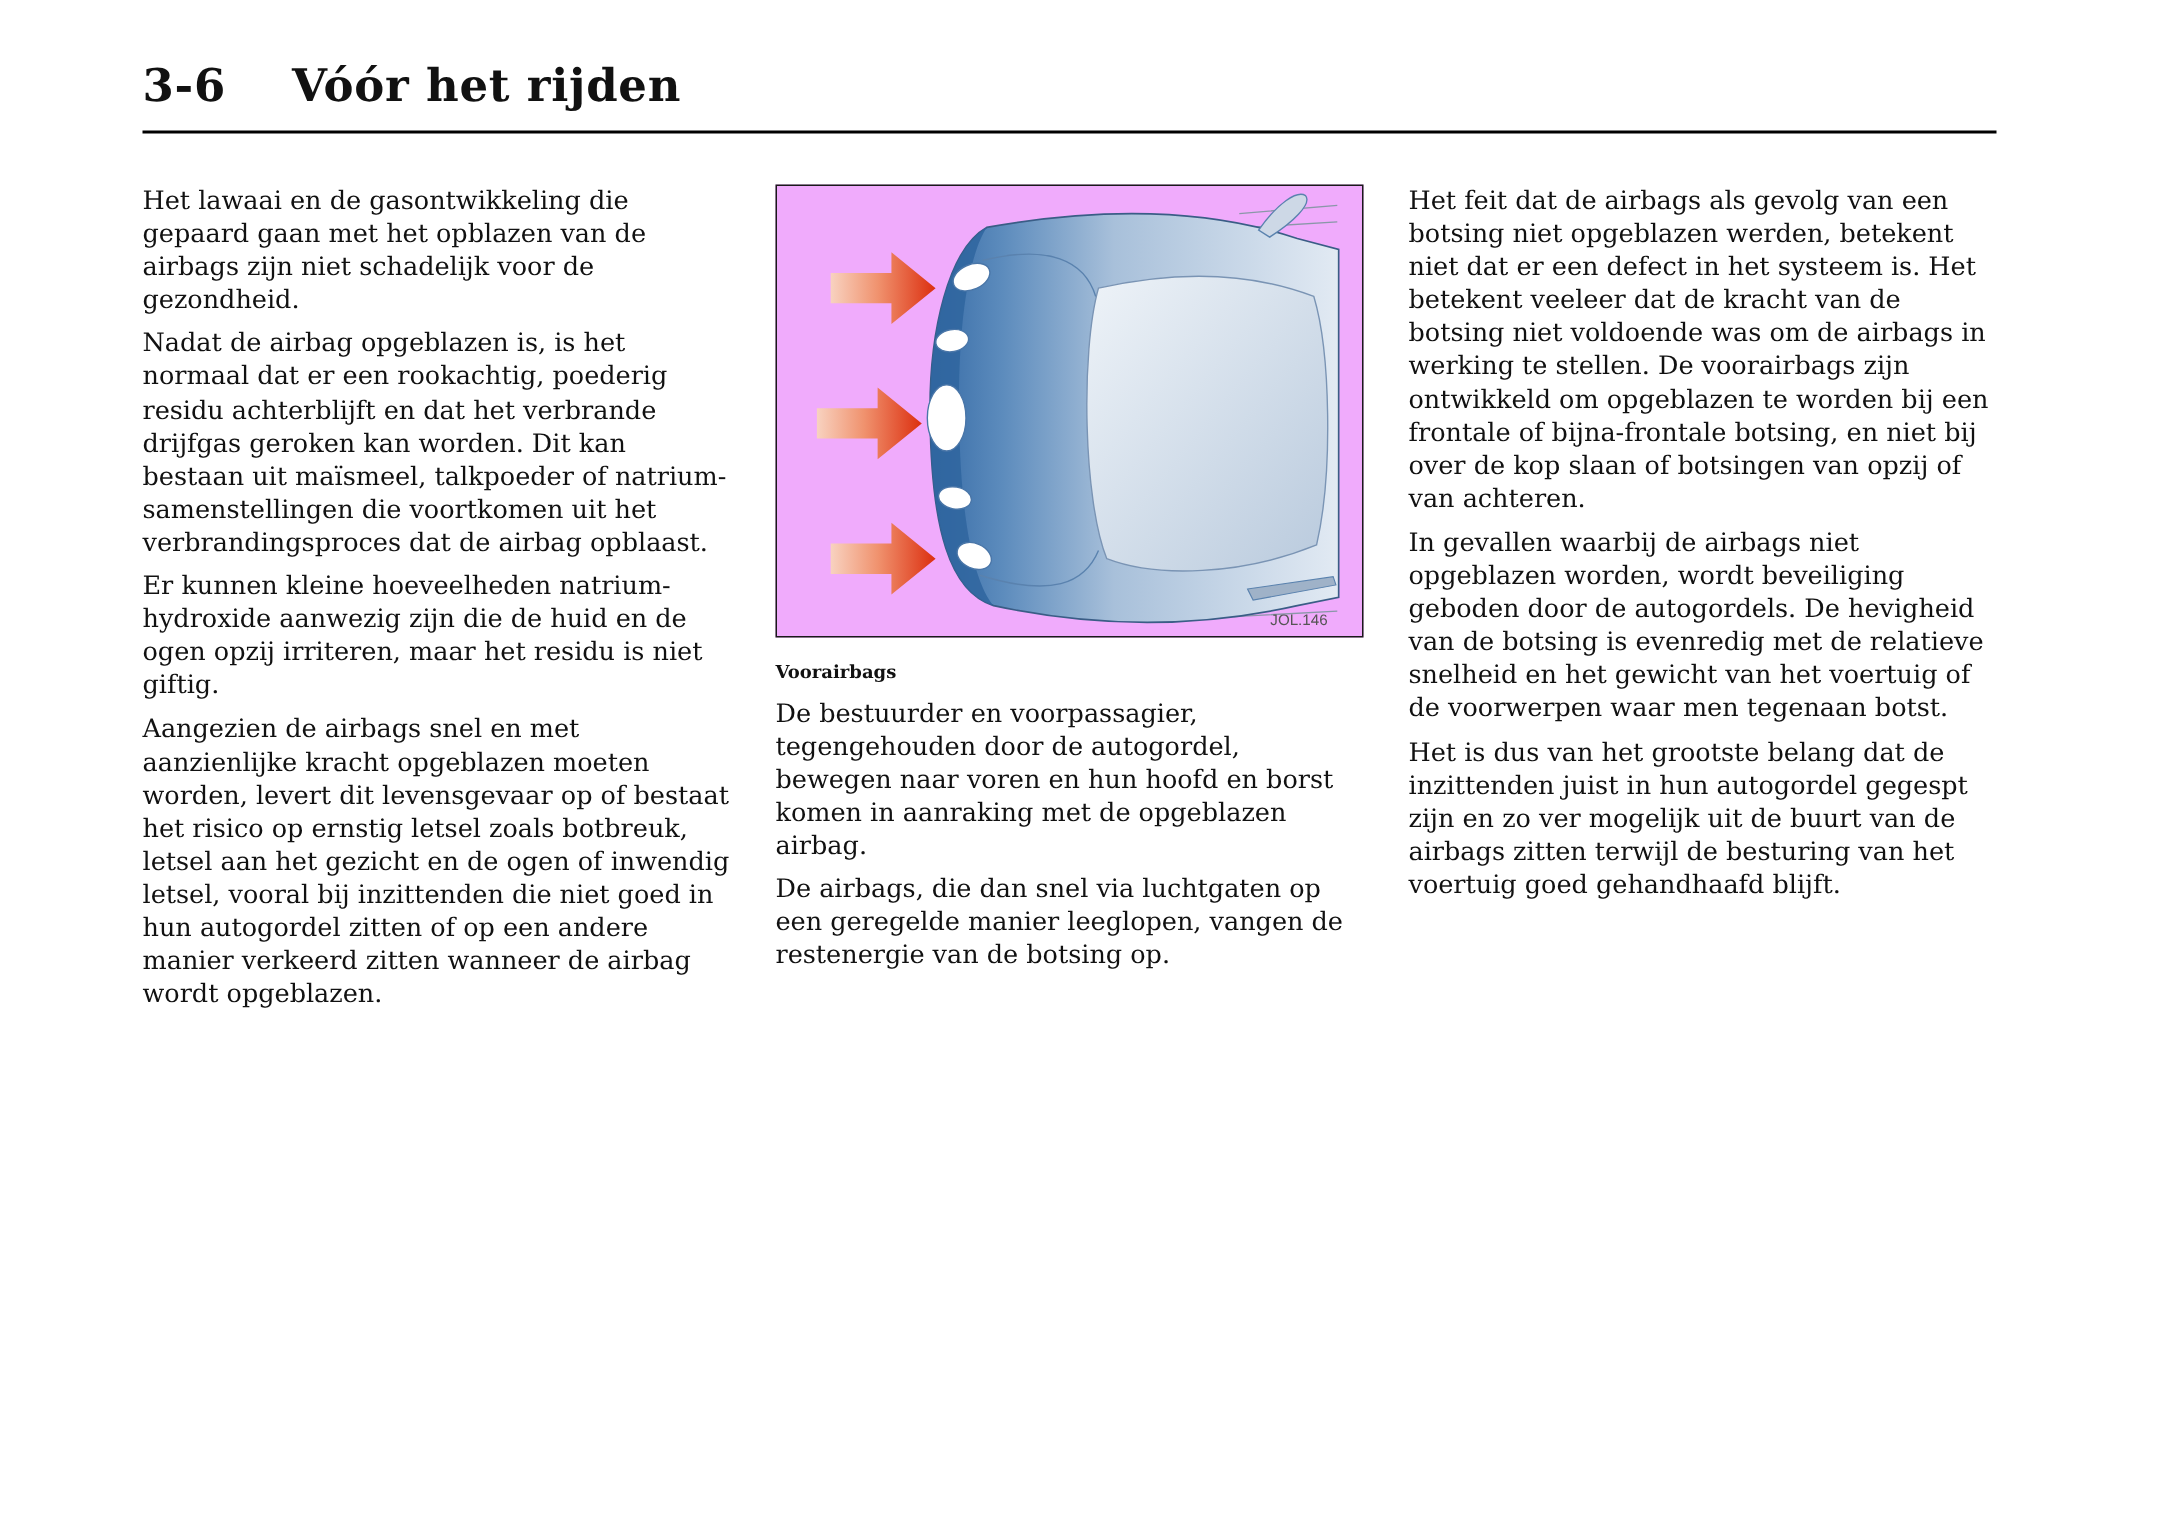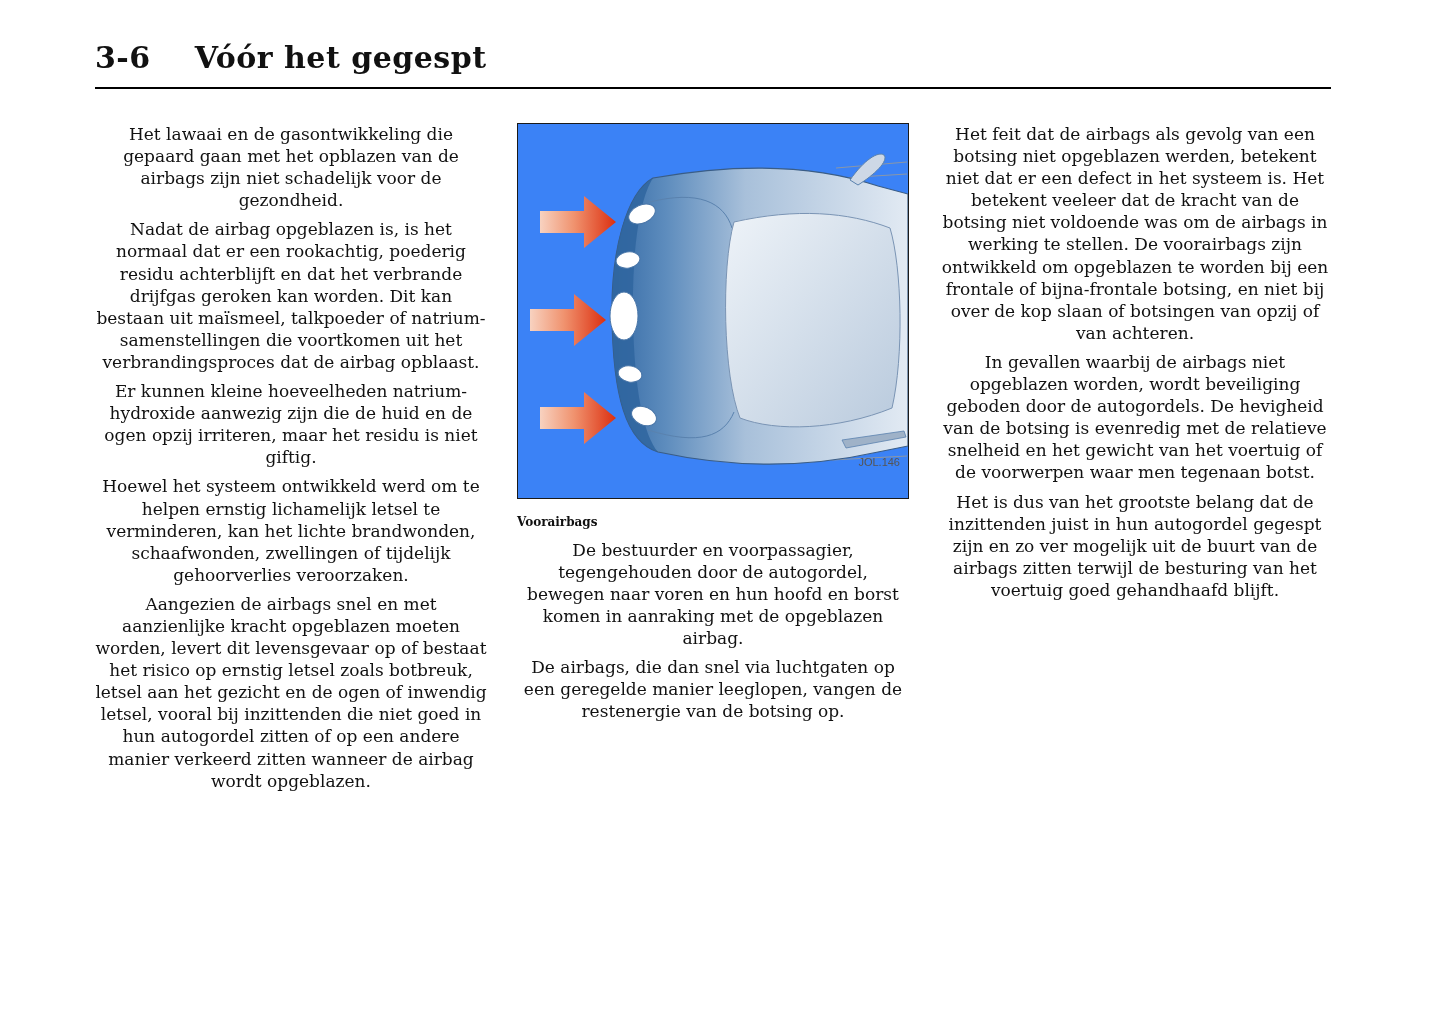--- a/index.html
+++ b/index.html
@@ -31,55 +31,54 @@
     gap:30px;
     margin-top:34px;
   }
   .col{
     width:392px;
     font-size:17px;
     line-height:1.30;
   }
   .col p{
     margin:0 0 7px 0;
-    text-align:center;
+    text-align:left;
   }
   .figure-box{
     width:392px;
-    height:376px;
+    height:302px;
     box-sizing:border-box;
     border:1px solid #1a1a1a;
-    background:#3b82f6;
+    background:#f0abfc;
     margin-bottom:4px;
   }
   .figure-box svg{display:block;width:100%;height:100%;}
   .mid-heading{
     font-size:12px;
     font-weight:bold;
     margin:16px 0 8px 0;
   }
 </style>
 </head>
 <body>
 
 <div class="page">
 
   <div class="header-row">
     <span>3-6</span>
-    <span>Vóór het gegespt</span>
+    <span>Vóór het rijden</span>
   </div>
   <hr class="rule">
 
   <div class="columns">
 
     <div class="col">
       <p>Het lawaai en de gasontwikkeling die gepaard gaan met het opblazen van de airbags zijn niet schadelijk voor de gezondheid.</p>
       <p>Nadat de airbag opgeblazen is, is het normaal dat er een rookachtig, poederig residu achterblijft en dat het verbrande drijfgas geroken kan worden. Dit kan bestaan uit maïsmeel, talkpoeder of natrium-samenstellingen die voortkomen uit het verbrandingsproces dat de airbag opblaast.</p>
       <p>Er kunnen kleine hoeveelheden natrium-hydroxide aanwezig zijn die de huid en de ogen opzij irriteren, maar het residu is niet giftig.</p>
-      <p>Hoewel het systeem ontwikkeld werd om te helpen ernstig lichamelijk letsel te verminderen, kan het lichte brandwonden, schaafwonden, zwellingen of tijdelijk gehoorverlies veroorzaken.</p>
       <p>Aangezien de airbags snel en met aanzienlijke kracht opgeblazen moeten worden, levert dit levensgevaar op of bestaat het risico op ernstig letsel zoals botbreuk, letsel aan het gezicht en de ogen of inwendig letsel, vooral bij inzittenden die niet goed in hun autogordel zitten of op een andere manier verkeerd zitten wanneer de airbag wordt opgeblazen.</p>
     </div>
 
     <div class="col">
       <div class="figure-box">
         <svg viewBox="0 0 390 326">
           <defs>
             <linearGradient id="arrowGrad" x1="0" y1="0" x2="1" y2="0">
               <stop offset="0" stop-color="#f8d2c0"></stop>
               <stop offset="0.45" stop-color="#f0926e"></stop>

